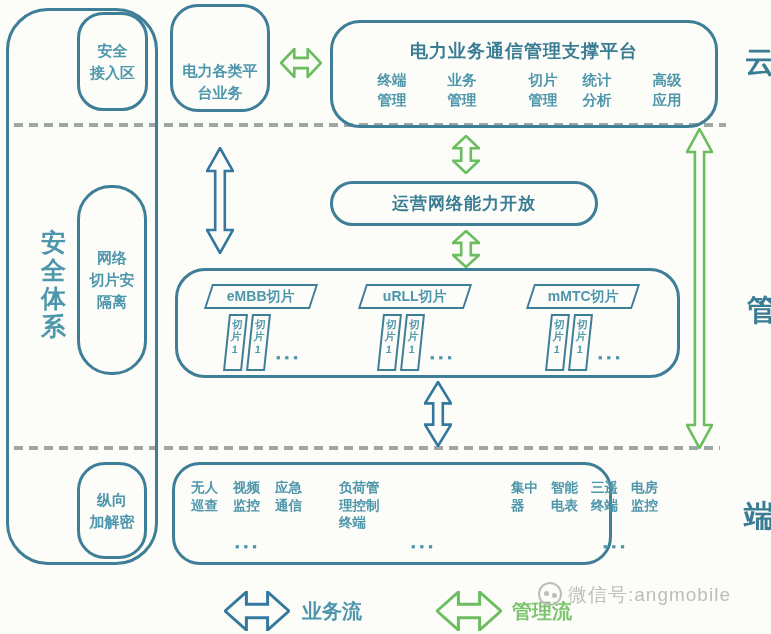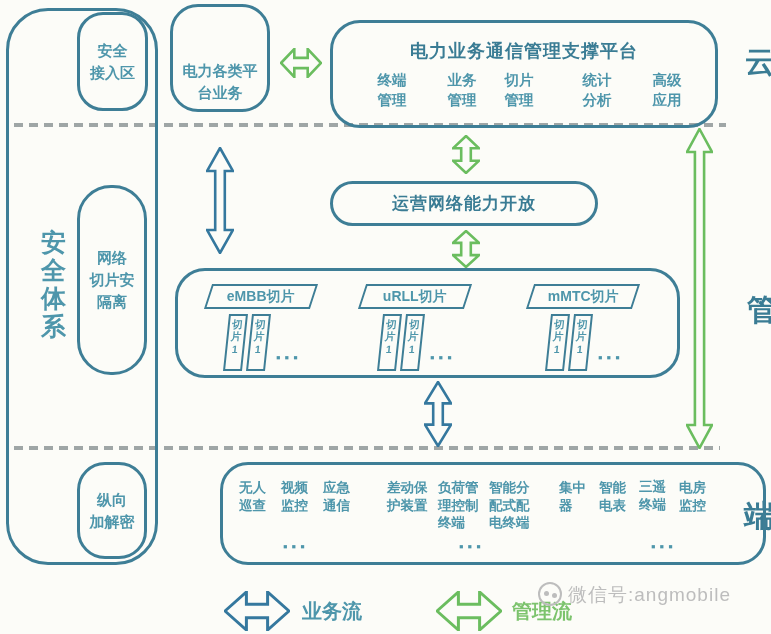--- a/index.html
+++ b/index.html
@@ -95,21 +95,21 @@
         <polygon points="1.0,15.0 14.3,1.0 14.3,9.9 27.7,9.9 27.7,1.0 41.0,15.0 27.7,29.0 27.7,20.1 14.3,20.1 14.3,29.0" fill="#fcfcf8" stroke="#6bbd5f" stroke-width="2.6" stroke-linejoin="miter"></polygon>
       </svg>
     </div>
 
   <div class="box" style="left:330px;top:4px;width:388px;height:108px;border-radius:30px;margin-top:16px;">
     <div class="platform-title darktxt">电力业务通信管理支撑平台</div>
     <div class="pmodule" style="left:36px;">终端
 管理</div>
     <div class="pmodule" style="left:106px;">业务
 管理</div>
-    <div class="pmodule" style="left:163px;">切片
+    <div class="pmodule" style="left:187px;">切片
 管理</div>
     <div class="pmodule" style="left:241px;">统计
 分析</div>
     <div class="pmodule" style="left:311px;">高级
 应用</div>
   </div>
 
   <div class="zone-label" style="left:745px;top:42px;">云</div>
   <div class="zone-label" style="left:747px;top:290px;">管</div>
   <div class="zone-label" style="left:744px;top:496px;">端</div>
@@ -170,45 +170,40 @@
           <span>mMTC切片</span>
         </div>
       <div class="cards">
         <div class="slice-card">切片1</div>
         <div class="slice-card">切片1</div>
         <span class="dots">▪▪▪</span>
       </div>
     </div>
   </div>
 
-  <div class="box" style="left:172px;top:462px;width:546px;height:103px;border-radius:28px;margin-left:48px;">
+  <div class="box" style="left:172px;top:462px;width:440px;height:103px;border-radius:28px;">
     <div class="tgroup" style="left:16px;gap:13px;">
       <div class="titem" style="width:29px;">无人
 巡查</div>
       <div class="titem" style="width:29px;">视频
 监控</div>
       <div class="titem" style="width:29px;">应急
 通信</div>
     </div>
     <div class="tgroup" style="left:164px;gap:9px;">
-      <div class="titem" style="width:42px;">差动保
-护装置</div>
       <div class="titem" style="width:42px;">负荷管
 理控制
 终端</div>
-      <div class="titem" style="width:42px;">智能分
-配式配
-电终端</div>
     </div>
     <div class="tgroup" style="left:336px;gap:10px;">
       <div class="titem" style="width:30px;">集中
 器</div>
       <div class="titem" style="width:30px;">智能
 电表</div>
-      <div class="titem" style="width:30px;font-family:Liberation Mono, monospace;">三遥
+      <div class="titem" style="width:30px;">三遥
 终端</div>
       <div class="titem" style="width:30px;">电房
 监控</div>
     </div>
     <span class="dots tdots" style="left:60px;">▪▪▪</span>
     <span class="dots tdots" style="left:236px;">▪▪▪</span>
     <span class="dots tdots" style="left:428px;">▪▪▪</span>
   </div>
 
   <div class="arrow" style="left:224px;top:591px;width:66px;height:40px;">

